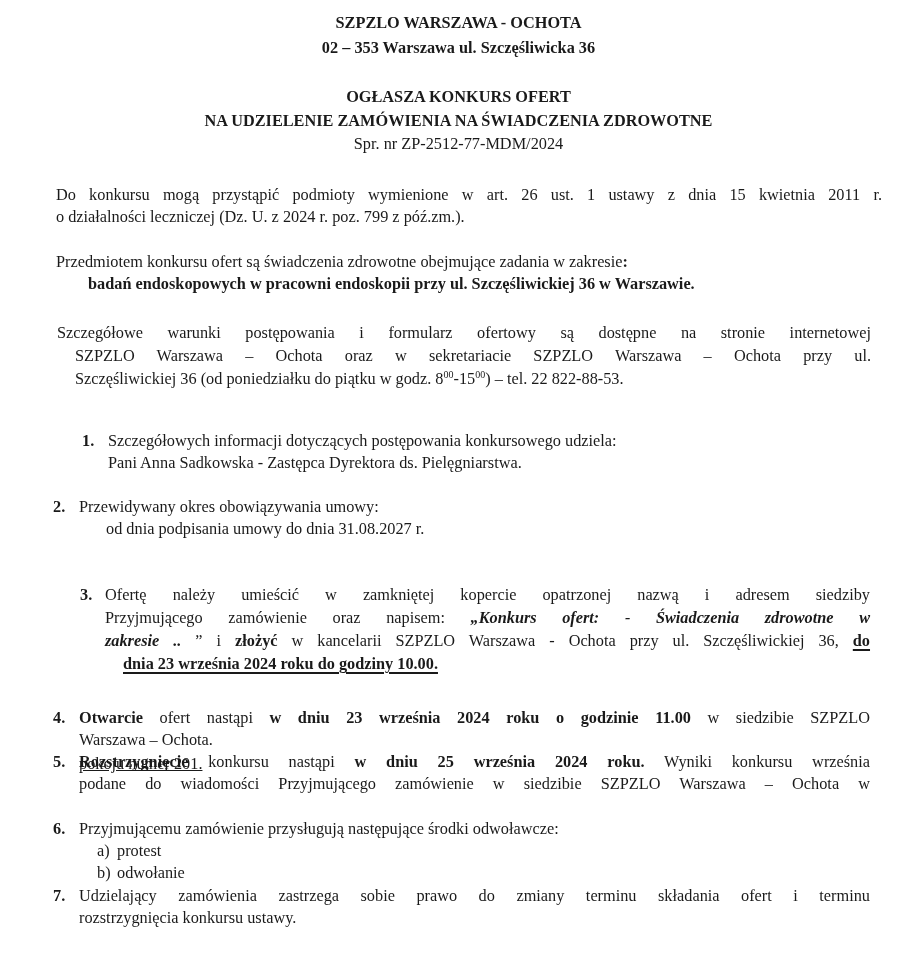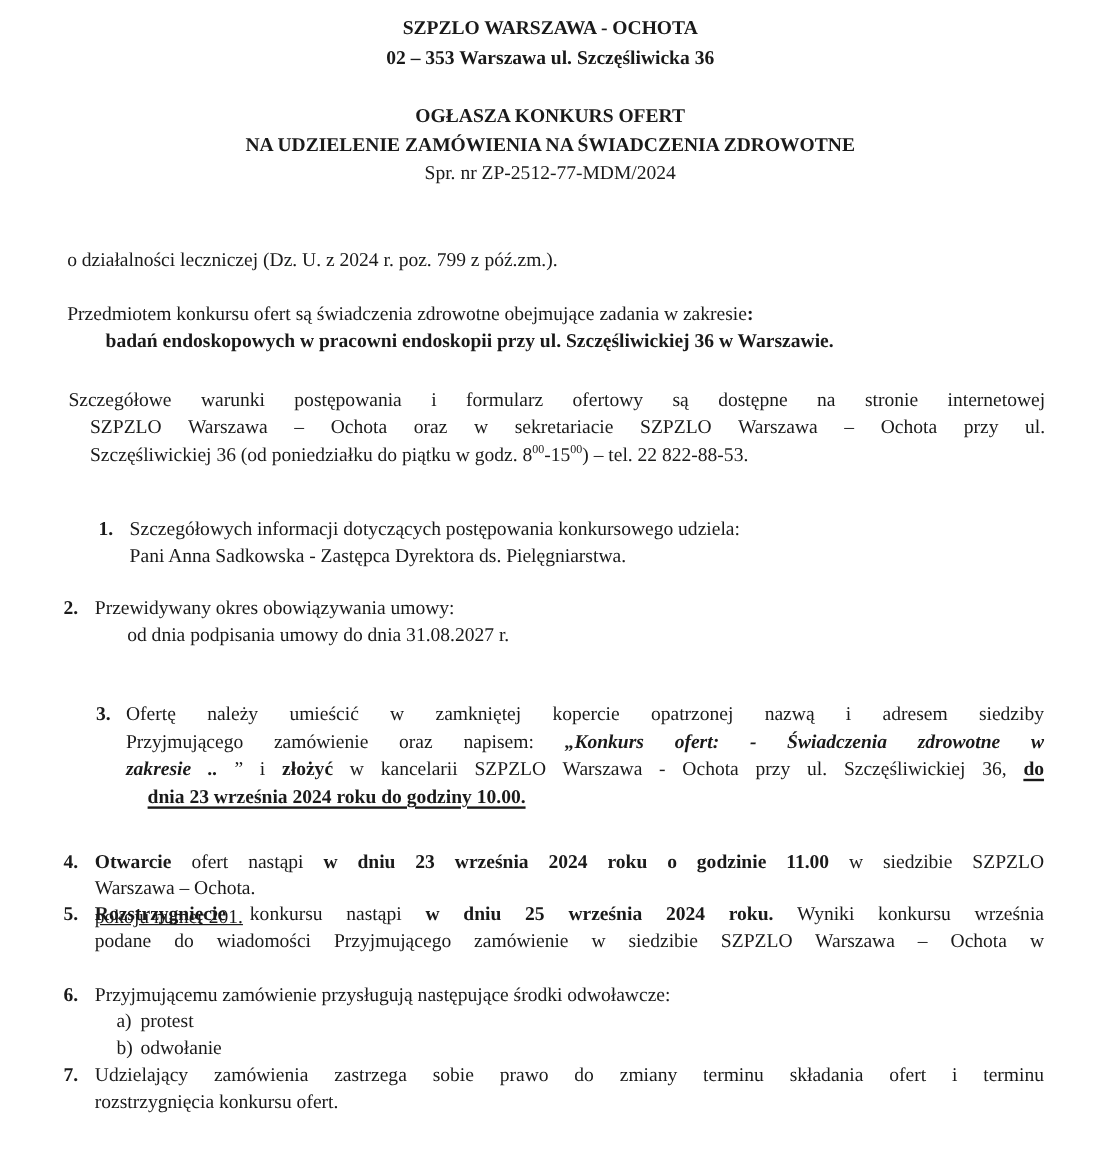--- a/index.html
+++ b/index.html
@@ -22,20 +22,21 @@
 <body>
 
 <div class="page">
 
   <div class="abs center b" style="top:12px;">SZPZLO WARSZAWA - OCHOTA</div>
   <div class="abs center b" style="top:37px;text-align:center;">02 – 353 Warszawa ul. Szczęśliwicka 36</div>
   <div class="abs center b" style="top:86px;">OGŁASZA KONKURS OFERT</div>
   <div class="abs center b" style="top:110px;">NA UDZIELENIE ZAMÓWIENIA NA ŚWIADCZENIA ZDROWOTNE</div>
   <div class="abs center" style="top:133px;">Spr. nr ZP-2512-77-MDM/2024</div>
 
+  <div class="abs just" style="left:56px; width:826px; top:184px;">Do konkursu mogą przystąpić podmioty wymienione w art. 26 ust. 1 ustawy z dnia 15 kwietnia 2011 r.</div>
   <div class="abs" style="left:56px; top:206px;">o działalności leczniczej (Dz. U. z 2024 r. poz. 799 z póź.zm.).</div>
 
   <div class="abs" style="left:56px; top:251px;">
     <span>Przedmiotem konkursu ofert są świadczenia zdrowotne obejmujące zadania w zakresie</span><span class="b">:</span>
   </div>
   <div class="abs b" style="left:88px; top:273px;">badań endoskopowych w pracowni endoskopii przy ul. Szczęśliwickiej 36 w Warszawie.</div>
 
   <div class="abs just" style="left:57px; width:814px; top:322px;">Szczegółowe warunki postępowania i formularz ofertowy są dostępne na stronie internetowej</div>
   <div class="abs just" style="left:75px; width:796px; top:345px;">SZPZLO Warszawa – Ochota oraz w sekretariacie SZPZLO Warszawa – Ochota przy ul.</div>
   <div class="abs" style="left:75px; top:368px;">
@@ -82,15 +83,15 @@
   <div class="abs" style="left:97px; top:840px;">
     <span style="display:inline-block; width:20px;">a)</span><span>protest</span>
   </div>
   <div class="abs" style="left:97px; top:862px;">
     <span style="display:inline-block; width:20px;">b)</span><span>odwołanie</span>
   </div>
 
   <div class="abs just" style="left:53px; width:817px; top:885px;">
     <span class="num" style="width:26px;">7.</span><span>Udzielający zamówienia zastrzega sobie prawo do zmiany terminu składania ofert i terminu</span>
   </div>
-  <div class="abs" style="left:79px; top:907px;">rozstrzygnięcia konkursu ofert.</div>
+  <div class="abs" style="left:79px; top:907px;">rozstrzygnięcia konkursu ustawy.</div>
 
 </div>
 
 </body></html>

